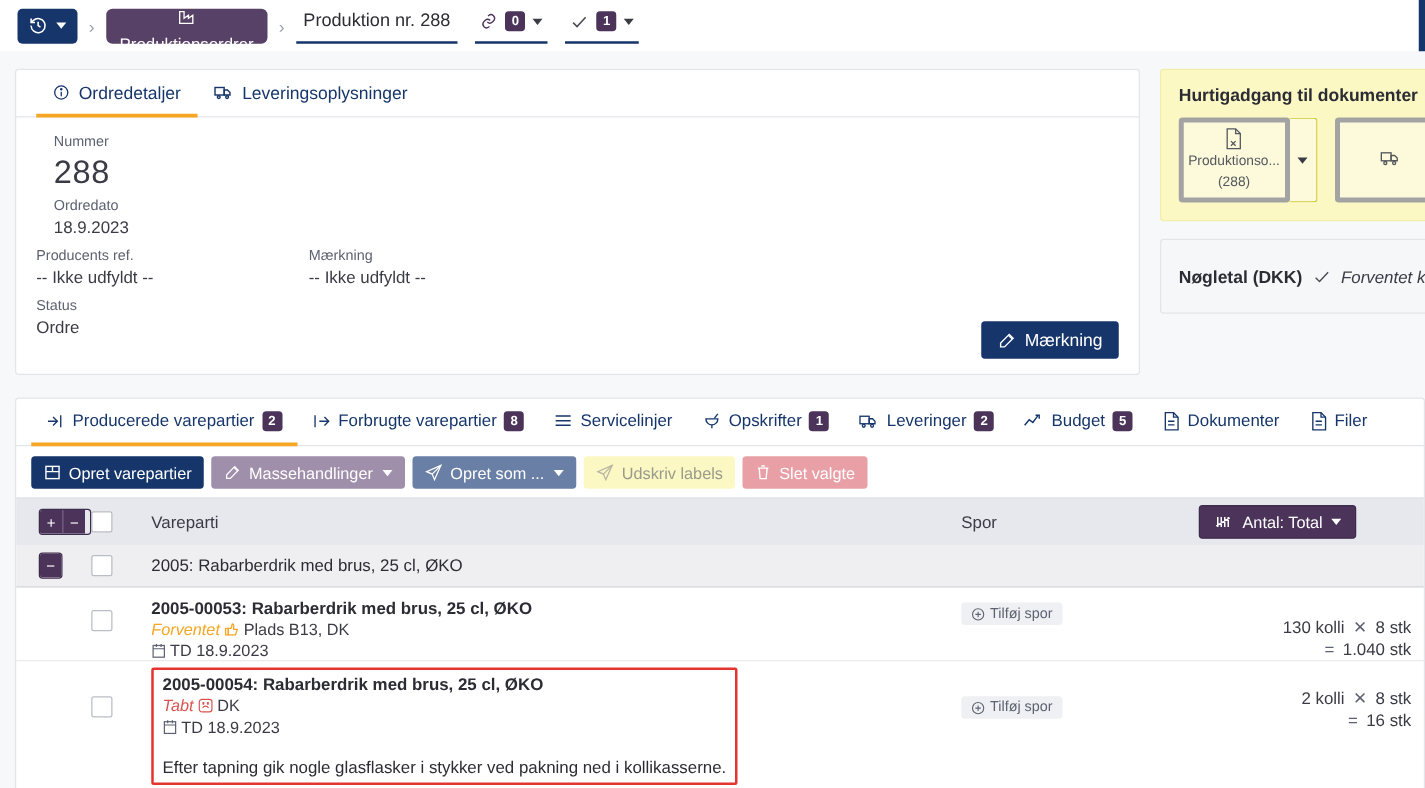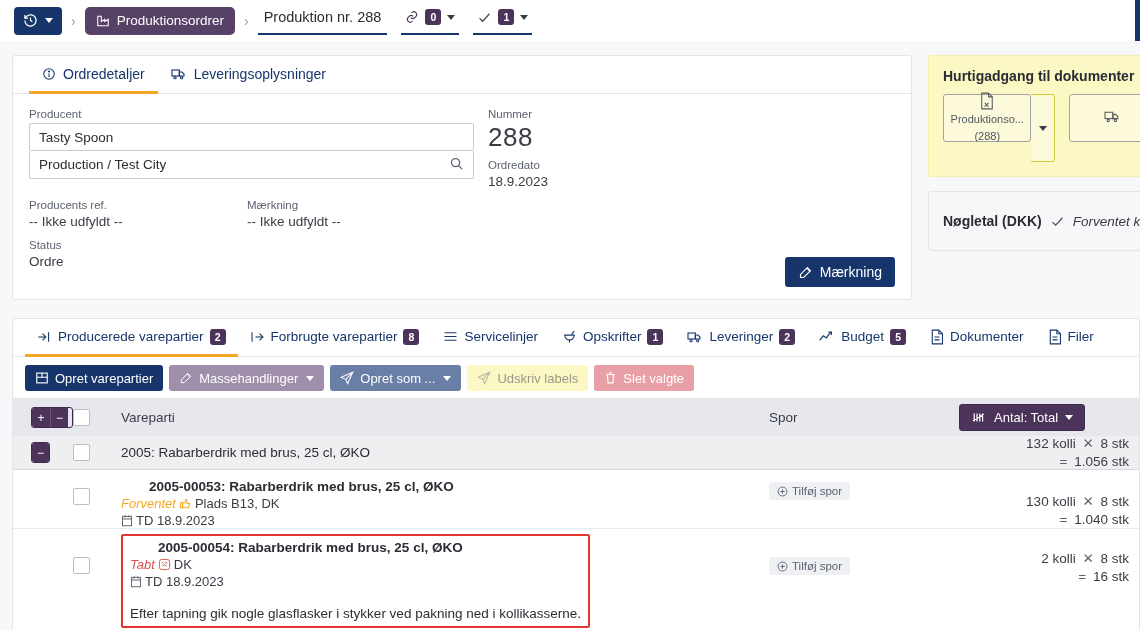--- a/index.html
+++ b/index.html
@@ -38,20 +38,21 @@
   .bc-sep { color:#9aa0ab; margin:0 9px; font-size:14px; }
   .bc-chip {
     background:#574166;
     color:#fff;
     height:28px;
     border-radius:5px;
     display:flex;align-items:center;gap:7px;
     padding:0 11px;
     font-size:13.5px;
     cursor:pointer;
+    flex-direction:column;
   }
   .bc-title {
     font-size:14.5px;
     color:#2c2c34;
     padding:0 6px 5px 6px;
     border-bottom:2px solid #16366b;
     height:28px;
     display:flex;align-items:center;
   }
   .countgrp {
@@ -131,23 +132,23 @@
     background:#fbf8c4;
     border:1px solid #f2eeaa;
     border-radius:3px;
     padding:12px 0 14px 14px;
     width:230px;
     overflow:hidden;
   }
   .yc-title { font-size:14px;font-weight:bold;color:#2c2c34;margin-bottom:10px; }
   .doctiles { display:flex; gap:8px; }
   .doctile {
-    border:1px solid #a3a3a3;border-radius:3px;
+    border:4px solid #a3a3a3;border-radius:3px;
     background:#fcfada;
-    width:96px;height:48px;
+    width:96px;height:68px;
     display:flex;flex-direction:column;align-items:center;justify-content:center;
     gap:3px;cursor:pointer;
   }
   .doctile .lbl { font-size:11px;color:#55585f;text-align:center;line-height:1.25; }
   .doctile-caret {
     border:1px solid #cfc93d;border-left:none;border-radius:0 3px 3px 0;
     background:#fcfada;width:25px;height:68px;
     display:flex;align-items:center;justify-content:center;cursor:pointer;
     margin-left:-8px;
   }
@@ -222,21 +223,21 @@
   .antalbtn {
     background:#4b3359;color:#fff;height:27px;border-radius:3px;
     display:flex;align-items:center;gap:7px;padding:0 11px;
     font-size:13px;cursor:pointer; border:1px solid #3f2b4c;
   }
 
   .trow { display:flex; align-items:flex-start; padding:0 10px 0 18px; border-bottom:1px solid #e9ebef; }
   .trow.group { background:#efeff1; align-items:center; height:34px; border-bottom:1px solid #d5d7dd; }
   .trow .cellpad { padding-top:9px; }
   .rowtitle { font-size:13.5px; }
-  .rowtitle.bold { font-weight:bold;margin-left:28px; }
+  .rowtitle.bold { font-weight:bold; }
   .meta { font-size:13px; color:#3b3b45; margin-top:2px; display:flex;align-items:center;gap:3px;}
   .meta .exp { color:#f5a623; font-style:italic; }
   .meta .lost { color:#d9534f; font-style:italic; }
   .note { font-size:13.5px; margin-top:17px; }
   .redbox {
     border:2px solid #e3342f; border-radius:2px;
     padding:4px 7px 5px 7px; margin:5px 0 5px 0;
     display:inline-block;
   }
   .sporbtn {
@@ -333,35 +334,20 @@
                 <path d="M12.5 7h4l3 3v3h-7z"></path>
               <circle cx="6" cy="15.5" r="1.7"></circle>
                 <circle cx="16" cy="15.5" r="1.7"></circle>
             </svg>
           </span>
           <span>Leveringsoplysninger</span>
         </div>
       </div>
 
       <div class="fieldsrow">
-        <div class="fcol-l">
-          <div class="flabel">Producent</div>
-          <div class="finput">
-            <span>Tasty Spoon</span>
-          </div>
-          <div class="finput second">
-            <span>Production / Test City</span>
-            <span class="srch-ico">
-              <svg class="icn" width="15" height="15" viewBox="0 0 24 24" fill="none" stroke="#5c6270" stroke-width="2">
-                <circle cx="10.5" cy="10.5" r="6.5"></circle>
-                  <path d="M15.5 15.5L21 21"></path>
-              </svg>
-            </span>
-          </div>
-        </div>
         <div class="fcol-r">
           <div class="flabel">Nummer</div>
           <div class="bignum">288</div>
           <div class="flabel" style="margin-top:6px">Ordredato</div>
           <div class="fval">18.9.2023</div>
         </div>
       </div>
 
       <div class="subrow">
         <div class="sub-a">
@@ -609,31 +595,20 @@
         <span>−</span>
       </div>
     </div>
     <div class="c-chk">
       <div class="chkbox"></div>
     </div>
     <div class="c-name">
       <div class="rowtitle">2005: Rabarberdrik med brus, 25 cl, ØKO</div>
     </div>
     <div class="c-spor" style="padding-top:0"></div>
-    <div class="c-qty">
-      <div class="qty">
-        <span>132 kolli</span>
-        <span class="op">✕</span>
-        <span>8 stk</span>
-      </div>
-      <div class="qty">
-        <span class="op">=</span>
-        <span>1.056 stk</span>
-      </div>
-    </div>
   </div>
 
   <div class="trow" style="min-height:57px">
     <div class="c-pm"></div>
     <div class="c-chk cellpad" style="padding-top:18px">
       <div class="chkbox"></div>
     </div>
     <div class="c-name cellpad">
       <div class="rowtitle bold">2005-00053: Rabarberdrik med brus, 25 cl, ØKO</div>
       <div class="meta">

